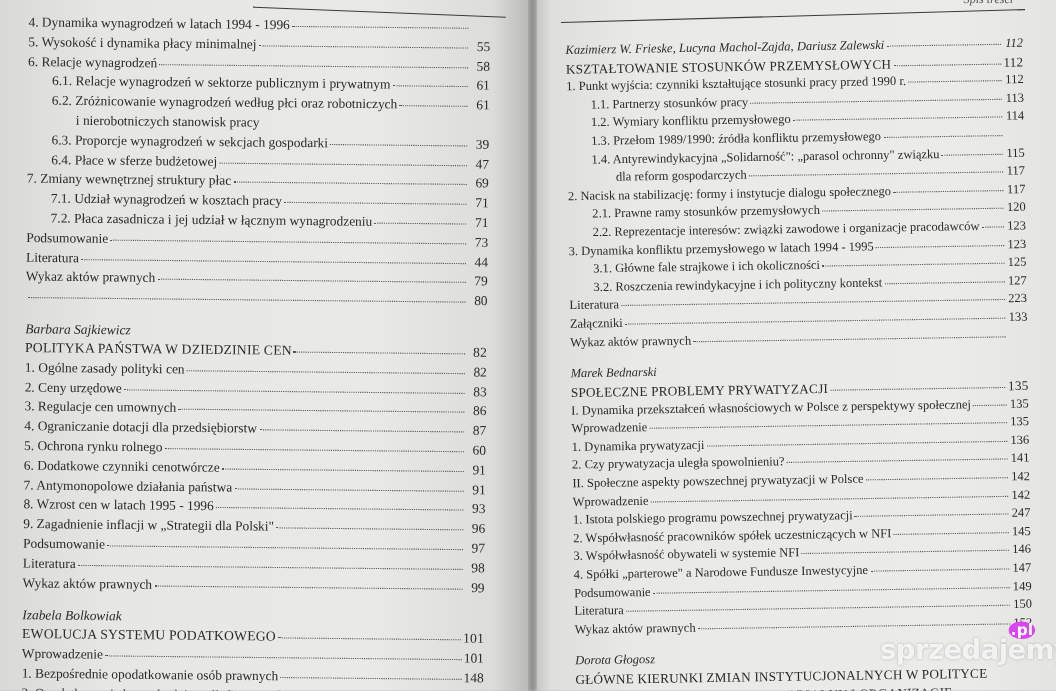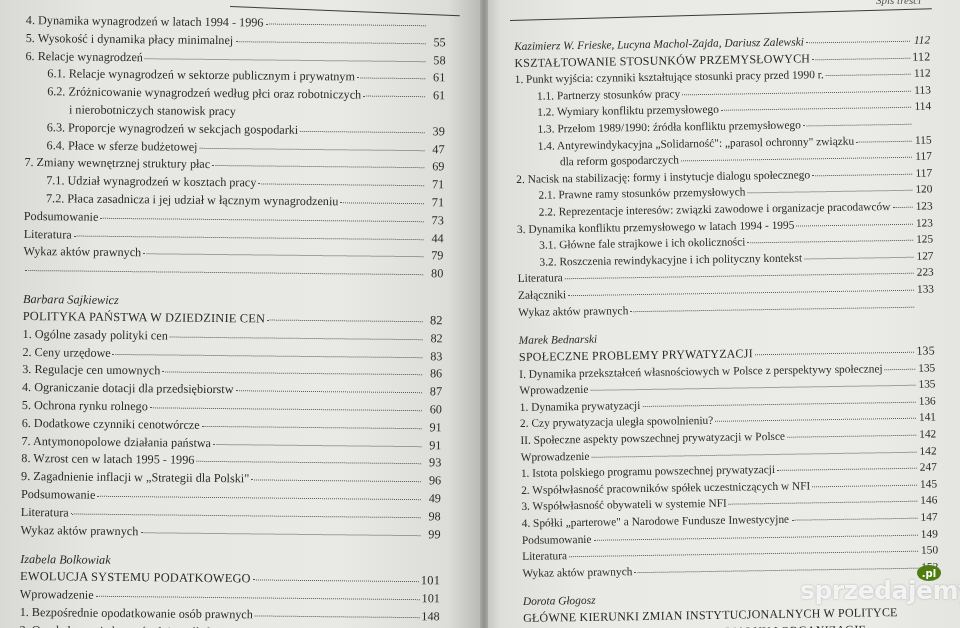--- a/index.html
+++ b/index.html
@@ -60,22 +60,22 @@
     .watermark {
       position: absolute; left: 800px; top: 576px; display: flex; align-items: center;
     }
     .wm-text {
       font-family: "DejaVu Sans", sans-serif; font-weight: bold; font-size: 25px;
       color: rgba(255,255,255,0.85); letter-spacing: -0.5px;
       text-shadow: 0 0 2px rgba(120,120,120,0.6);
     }
     .wm-badge {
       position: absolute; left: 117px; top: -11px; width: 24px; height: 16px; border-radius: 50%;
-      background: #4d7c0f; color: #fff; font-family: "DejaVu Sans", sans-serif; font-weight: bold;
-      font-size: 10px; display: flex; align-items: center; justify-content: center;
+      background: #d946ef; color: #fff; font-family: "DejaVu Sans", sans-serif; font-weight: bold;
+      font-size: 14px; display: flex; align-items: center; justify-content: center;
     }
   </style>
 </head>
 <body>
 
 <div class="page page-left"></div>
 <div class="page page-right"></div>
 <div class="gutter"></div>
 <div class="top-rule-left"></div>
 <div class="top-rule-right"></div>
@@ -206,21 +206,21 @@
           <span class="page-no">93</span>
         </div>
         <div class="entry">
           <span class="label">9. Zagadnienie inflacji w „Strategii dla Polski"</span>
           <span class="leader"></span>
           <span class="page-no">96</span>
         </div>
         <div class="entry">
           <span class="label">Podsumowanie</span>
           <span class="leader"></span>
-          <span class="page-no">49</span>
+          <span class="page-no">97</span>
         </div>
         <div class="entry">
           <span class="label">Literatura</span>
           <span class="leader"></span>
           <span class="page-no">98</span>
         </div>
         <div class="entry">
           <span class="label">Wykaz aktów prawnych</span>
           <span class="leader"></span>
           <span class="page-no">99</span>

